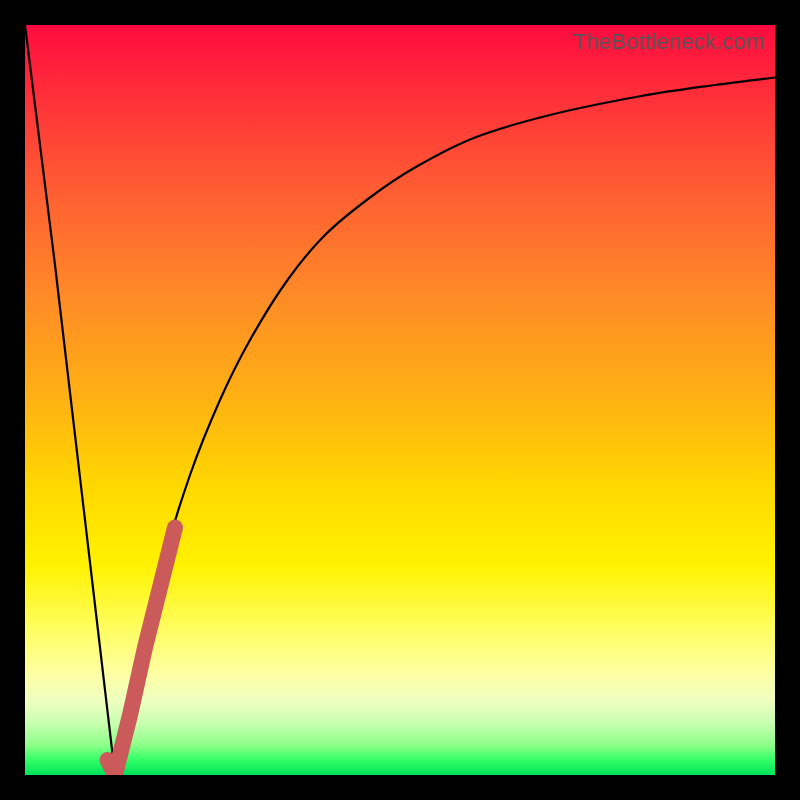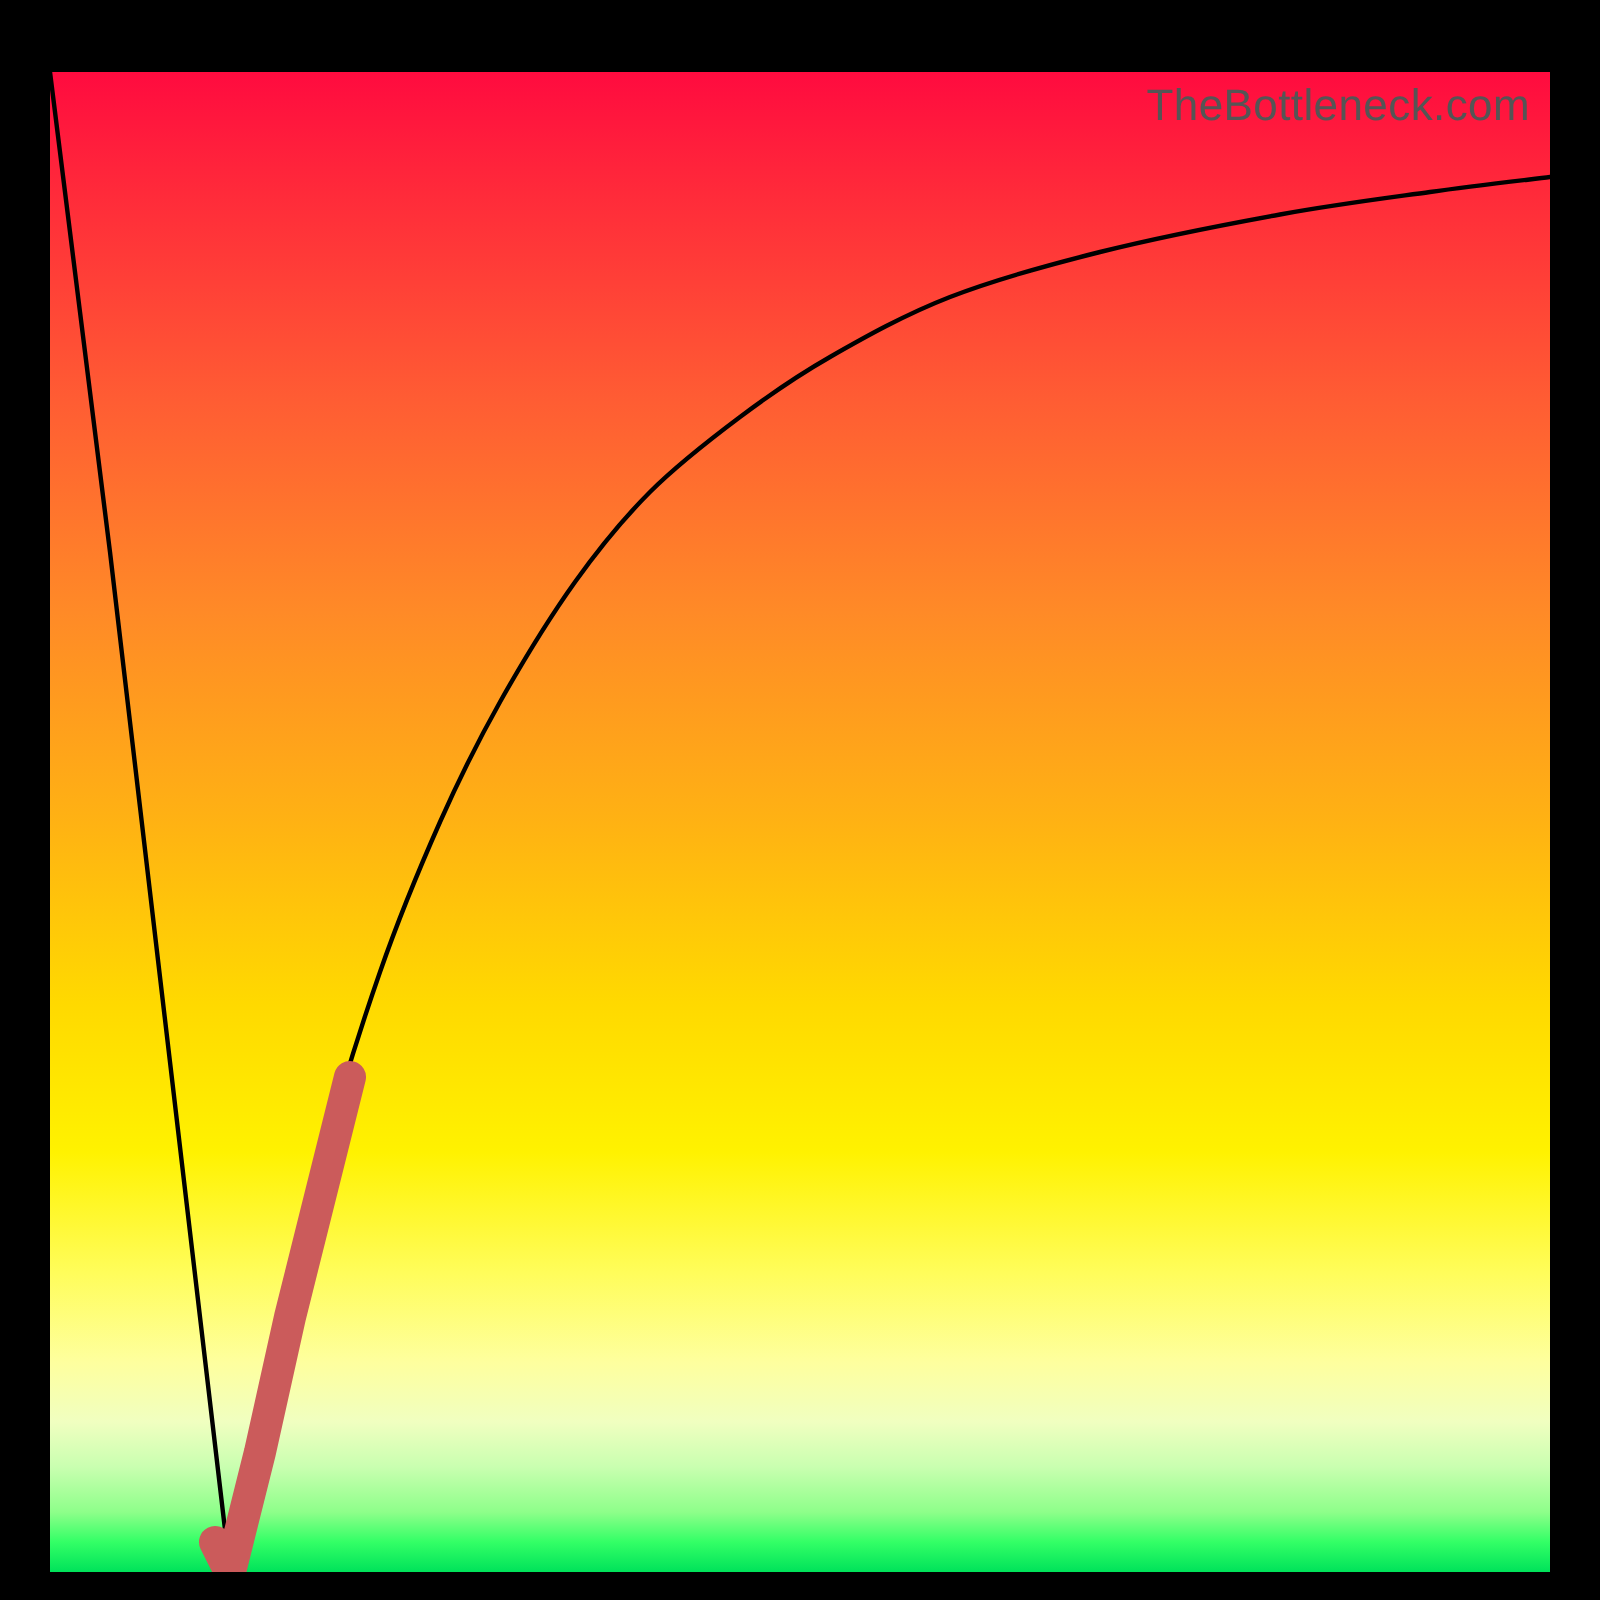--- a/index.html
+++ b/index.html
@@ -17,21 +17,20 @@
     height: 800px;
     background: #000;
   }
   .plot-area {
     position: absolute;
     left: 25px;
     top: 25px;
     width: 750px;
     height: 750px;
     overflow: hidden;
-    margin-top: 11px;
   }
   .gradient-bg {
     position: absolute;
     left: 0; top: 0;
     width: 100%;
     height: 100%;
     
     background: linear-gradient(
       to bottom,
       #ff0b3f 0%,

